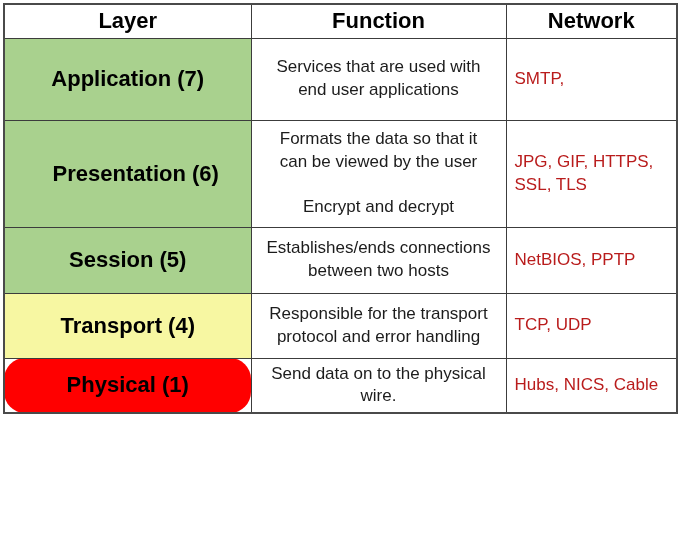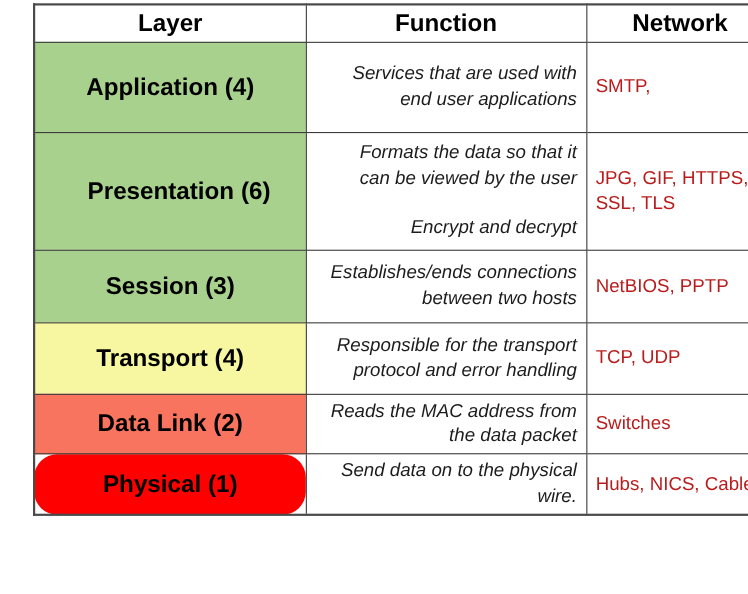--- a/index.html
+++ b/index.html
@@ -8,21 +8,20 @@
     background: #ffffff;
   }
   body {
     width: 680px;
     height: 540px;
     font-family: "Liberation Sans", sans-serif;
     box-sizing: border-box;
   }
   .table-wrap {
     padding: 3px;
-    margin-left: 27px;
   }
   table.osi-table {
     border-collapse: collapse;
     table-layout: fixed;
     width: 673px;
     border: 2px solid #4a4a4a;
   }
   col.col-layer   { width: 247px; }
   col.col-function{ width: 255px; }
   col.col-example { width: 171px; }
@@ -44,26 +43,25 @@
     font-size: 22px;
     font-weight: bold;
     color: #000000;
     text-align: center;
     vertical-align: middle;
     padding: 2px 4px;
   }
   td.function-cell {
     font-size: 17px;
     color: #1c1c1c;
-    text-align: right;
+    text-align: center;
     vertical-align: middle;
     padding: 4px 8px;
     white-space: pre-line;
     line-height: 1.35;
-    font-style: italic;
   }
   td.example-cell {
     font-size: 17px;
     color: #b91c1c;
     text-align: left;
     vertical-align: middle;
     padding: 4px 8px;
     white-space: pre-line;
     line-height: 1.35;
   }
@@ -88,51 +86,45 @@
     </colgroup>
     <thead>
       <tr class="header-row">
         <th>Layer</th>
         <th>Function</th>
         <th>Network</th>
       </tr>
     </thead>
     <tbody>
         <tr class="row-0">
-          <td class="layer-cell" style="background: rgb(169, 209, 142);">Application (4)</td>
+          <td class="layer-cell" style="background: rgb(169, 209, 142);">Application (7)</td>
           <td class="function-cell">Services that are used with
 end user applications</td>
           <td class="example-cell">SMTP,</td>
         </tr>
         <tr class="row-1">
           <td class="layer-cell" style="background: rgb(169, 209, 142); padding-left: 20px;">Presentation (6)</td>
           <td class="function-cell">Formats the data so that it
 can be viewed by the user
 
 Encrypt and decrypt</td>
           <td class="example-cell">JPG, GIF, HTTPS,
 SSL, TLS</td>
         </tr>
         <tr class="row-2">
-          <td class="layer-cell" style="background: rgb(169, 209, 142);">Session (3)</td>
+          <td class="layer-cell" style="background: rgb(169, 209, 142);">Session (5)</td>
           <td class="function-cell">Establishes/ends connections
 between two hosts</td>
           <td class="example-cell">NetBIOS, PPTP</td>
         </tr>
         <tr class="row-3">
           <td class="layer-cell" style="background: rgb(247, 247, 162); text-align: center;">Transport (4)</td>
           <td class="function-cell">Responsible for the transport
 protocol and error handling</td>
           <td class="example-cell">TCP, UDP</td>
-        </tr>
-        <tr class="row-5">
-          <td class="layer-cell" style="background: rgb(248, 116, 94);">Data Link (2)</td>
-          <td class="function-cell">Reads the MAC address from
-the data packet</td>
-          <td class="example-cell">Switches</td>
         </tr>
         <tr class="row-6">
           <td class="layer-cell" style="background: rgb(255, 0, 0); border-radius: 21px;">Physical (1)</td>
           <td class="function-cell">Send data on to the physical
 wire.</td>
           <td class="example-cell">Hubs, NICS, Cable</td>
         </tr>
       </tbody>
   </table>
 </div>

